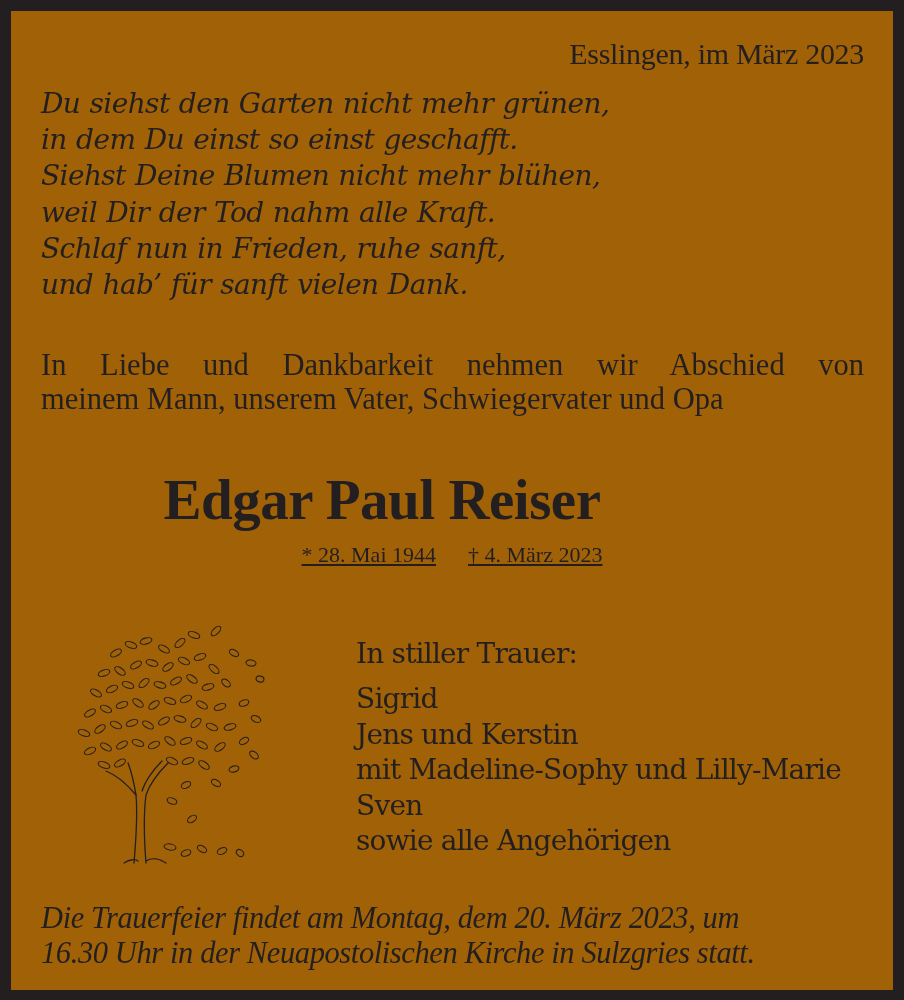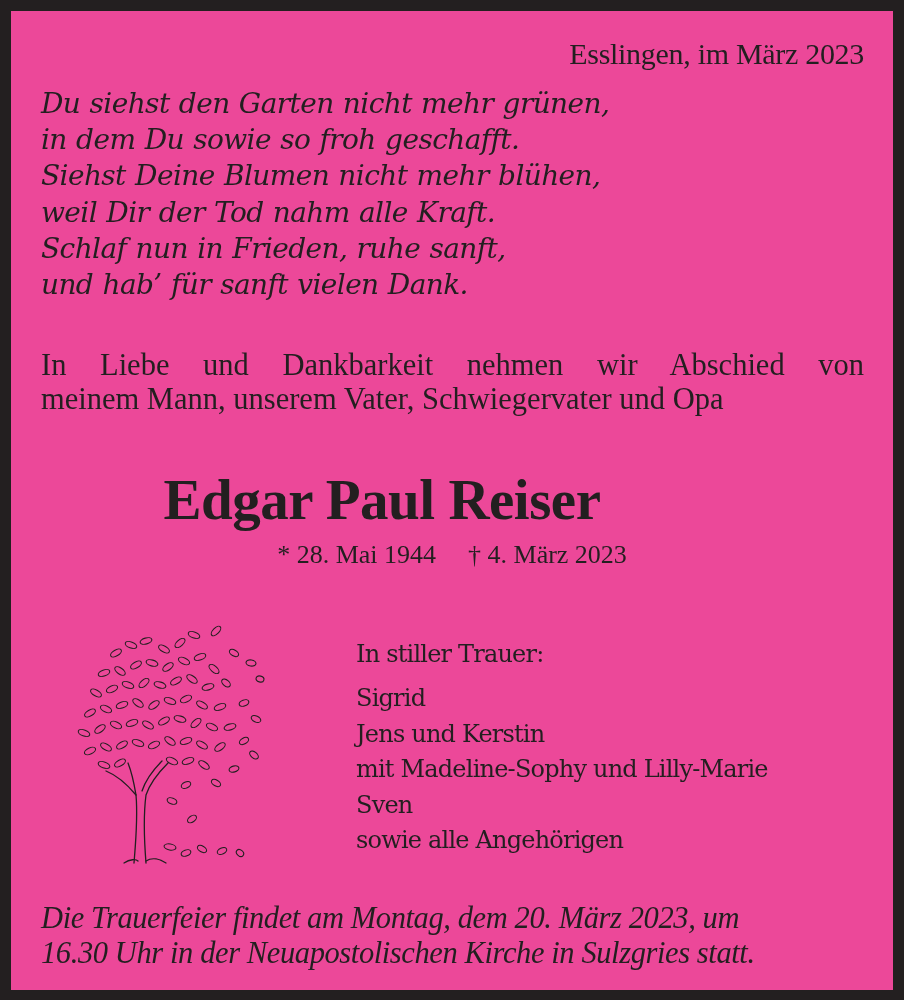--- a/index.html
+++ b/index.html
@@ -12,21 +12,21 @@
       height: 1000px;
       position: relative;
       overflow: hidden;
     }
     .frame {
       position: absolute;
       left: 11px;
       top: 11px;
       width: 882px;
       height: 979px;
-      background: #ec4899;
+      background: #a16207;
       color: #231f20;
       font-family: "Liberation Serif", "DejaVu Serif", serif;
     }
     .place-date {
       position: absolute;
       right: 29px;
       top: 26px;
       font-size: 30px;
       line-height: 34px;
       letter-spacing: -0.3px;
@@ -69,36 +69,37 @@
       line-height: 64px;
       font-weight: bold;
       letter-spacing: -0.5px;
     }
     .dates {
       position: absolute;
       left: 0;
       width: 882px;
       top: 526px;
       text-align: center;
-      font-size: 26px;
+      font-size: 22px;
       line-height: 36px;
+      text-decoration: underline;
     }
     .dates .gap { display: inline-block; width: 32px; }
     .tree {
       position: absolute;
       left: 65px;
       top: 612px;
       width: 200px;
       height: 246px;
     }
     .mourners {
       position: absolute;
       left: 345px;
       top: 625px;
-      font-size: 24px;
+      font-size: 28px;
       font-family: "DejaVu Serif", "Liberation Serif", serif;
       letter-spacing: -0.8px;
     }
     .mourners .heading { display: block; line-height: 36px; margin-bottom: 9px; white-space: nowrap; }
     .mourners .person { display: block; line-height: 35.5px; white-space: nowrap; }
     .ceremony {
       position: absolute;
       left: 30px;
       top: 890px;
       width: 823px;
@@ -111,21 +112,21 @@
   </style>
 </head>
 <body>
 
 <div class="frame">
 
   <div class="place-date">Esslingen, im März 2023</div>
 
   <div class="poem">
     <span class="poem-line">Du siehst den Garten nicht mehr grünen,</span>
-    <span class="poem-line">in dem Du sowie so froh geschafft.</span>
+    <span class="poem-line">in dem Du einst so einst geschafft.</span>
     <span class="poem-line">Siehst Deine Blumen nicht mehr blühen,</span>
     <span class="poem-line">weil Dir der Tod nahm alle Kraft.</span>
     <span class="poem-line">Schlaf nun in Frieden, ruhe sanft,</span>
     <span class="poem-line">und hab’ für sanft vielen Dank.</span>
   </div>
 
   <div class="intro">
     <span class="intro-line justified">In Liebe und Dankbarkeit nehmen wir Abschied von</span>
     <span class="intro-line">meinem Mann, unserem Vater, Schwiegervater und Opa</span>
   </div>

